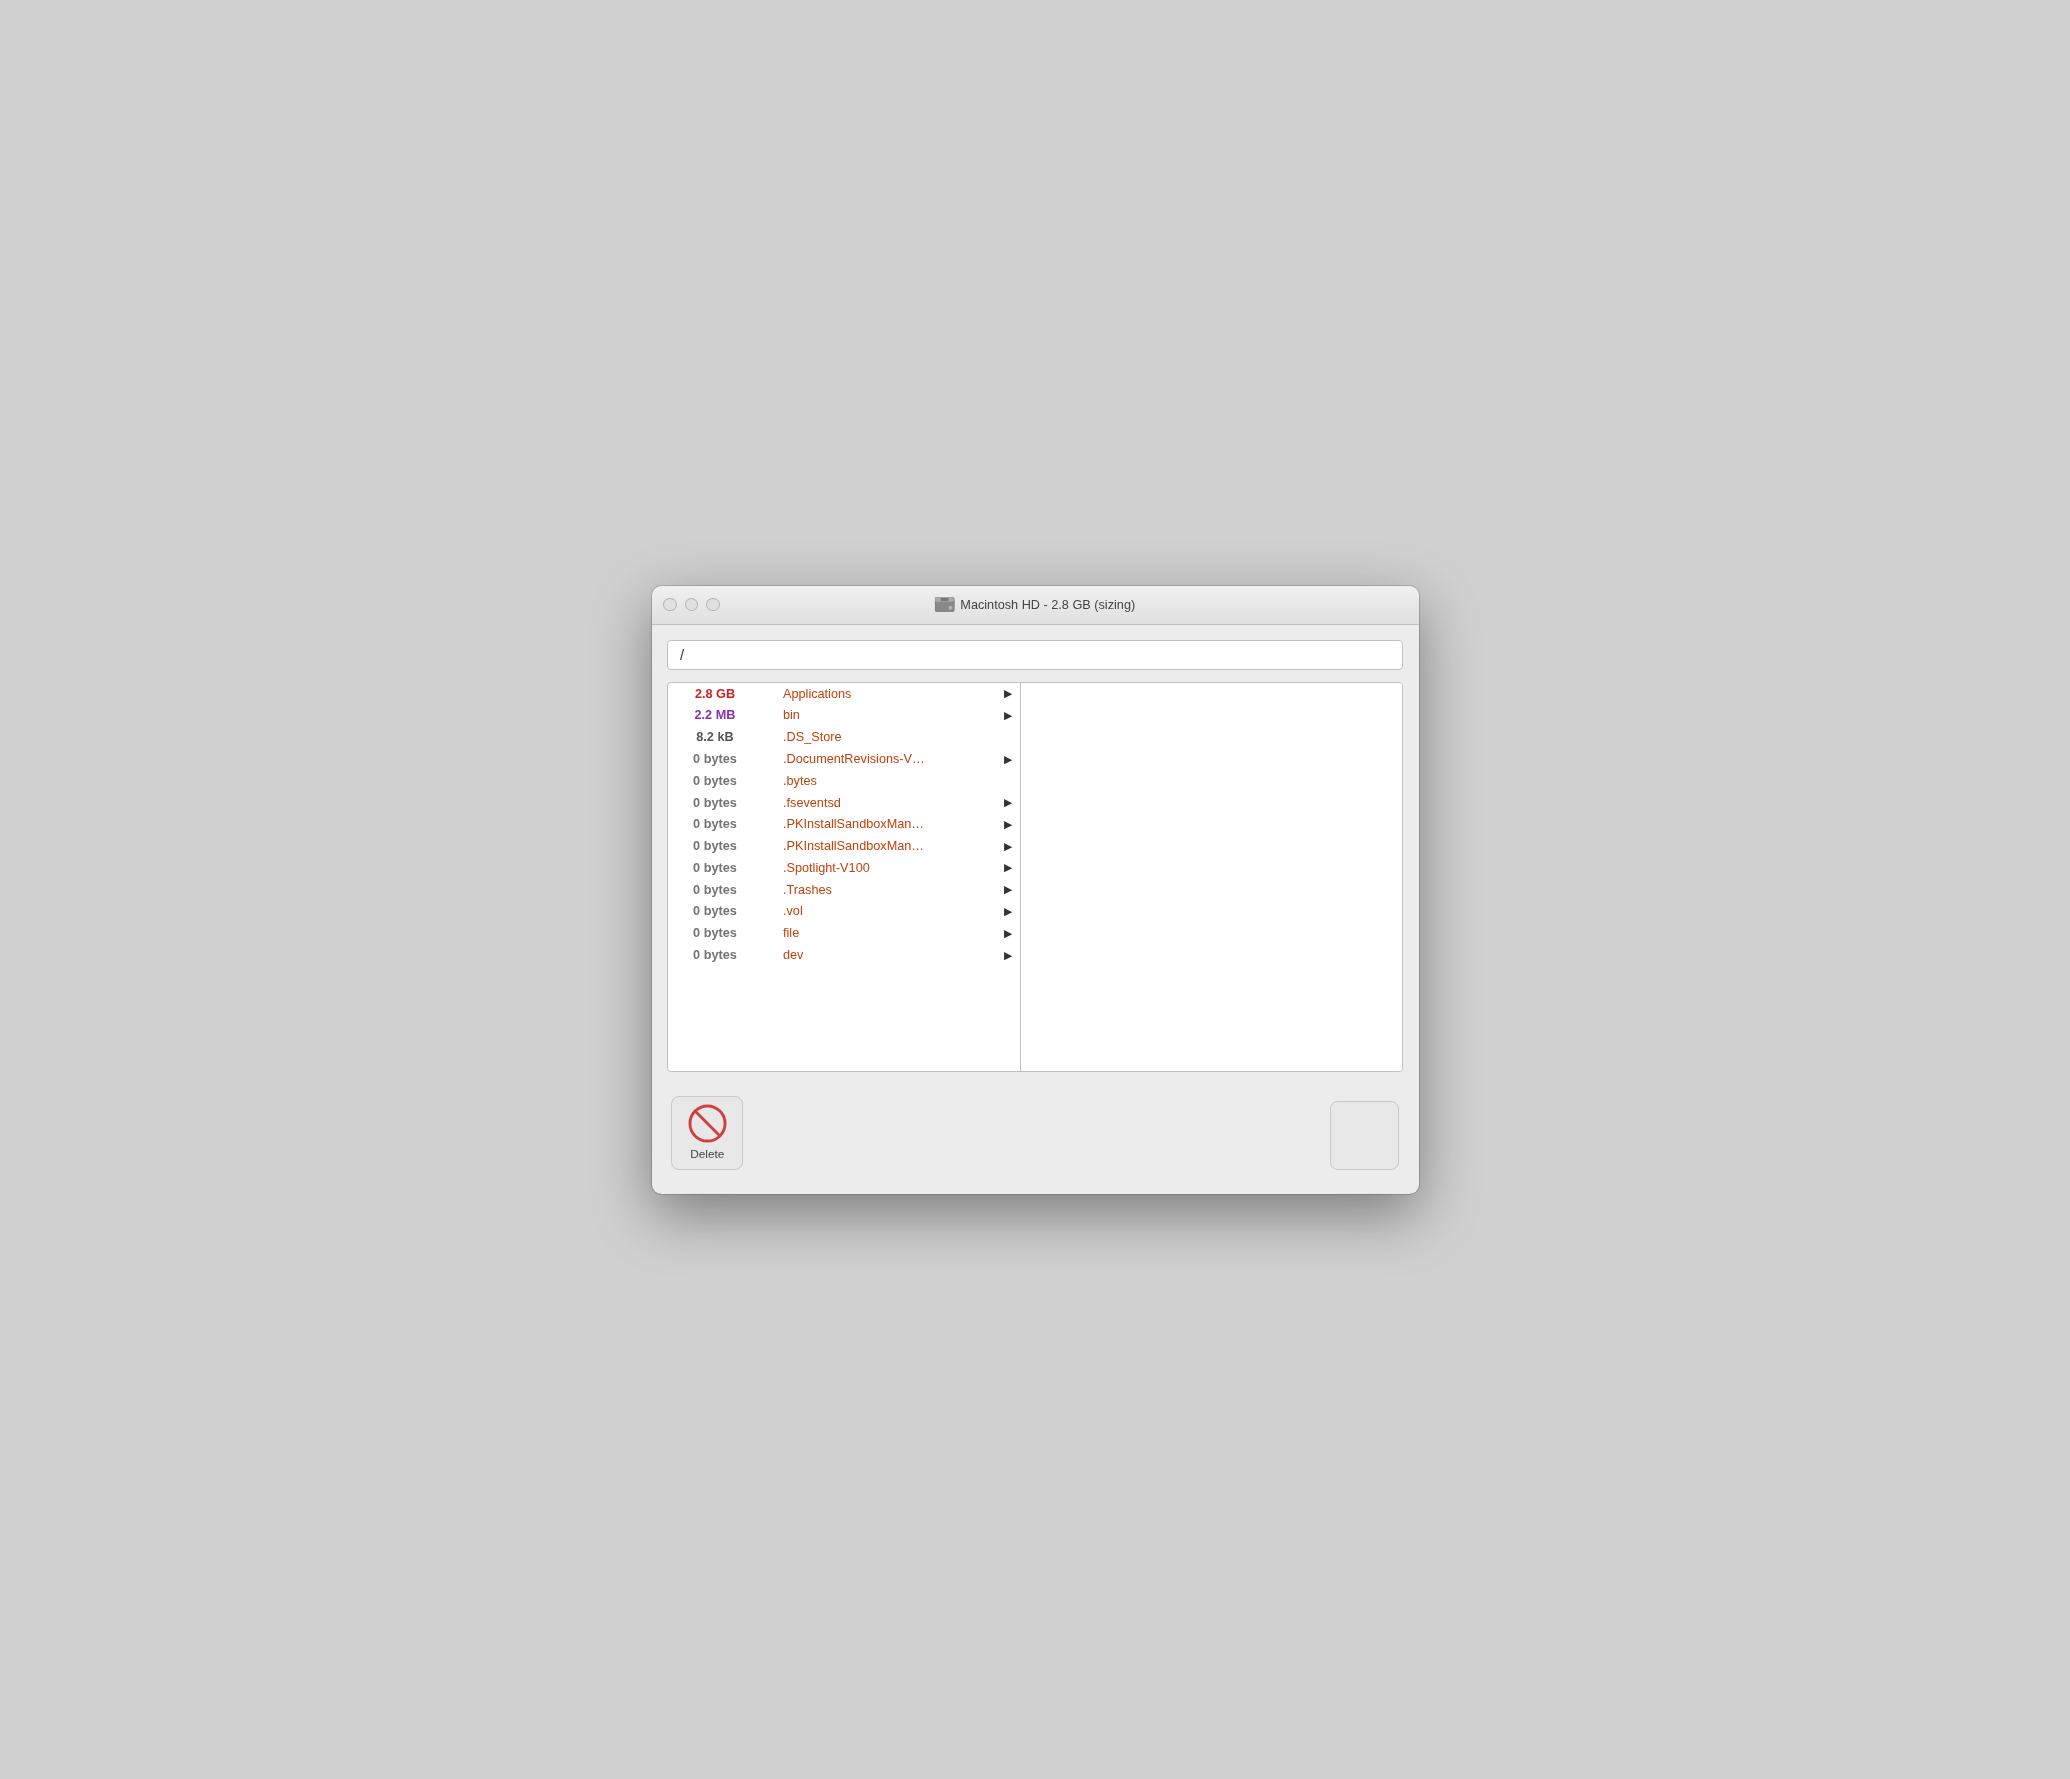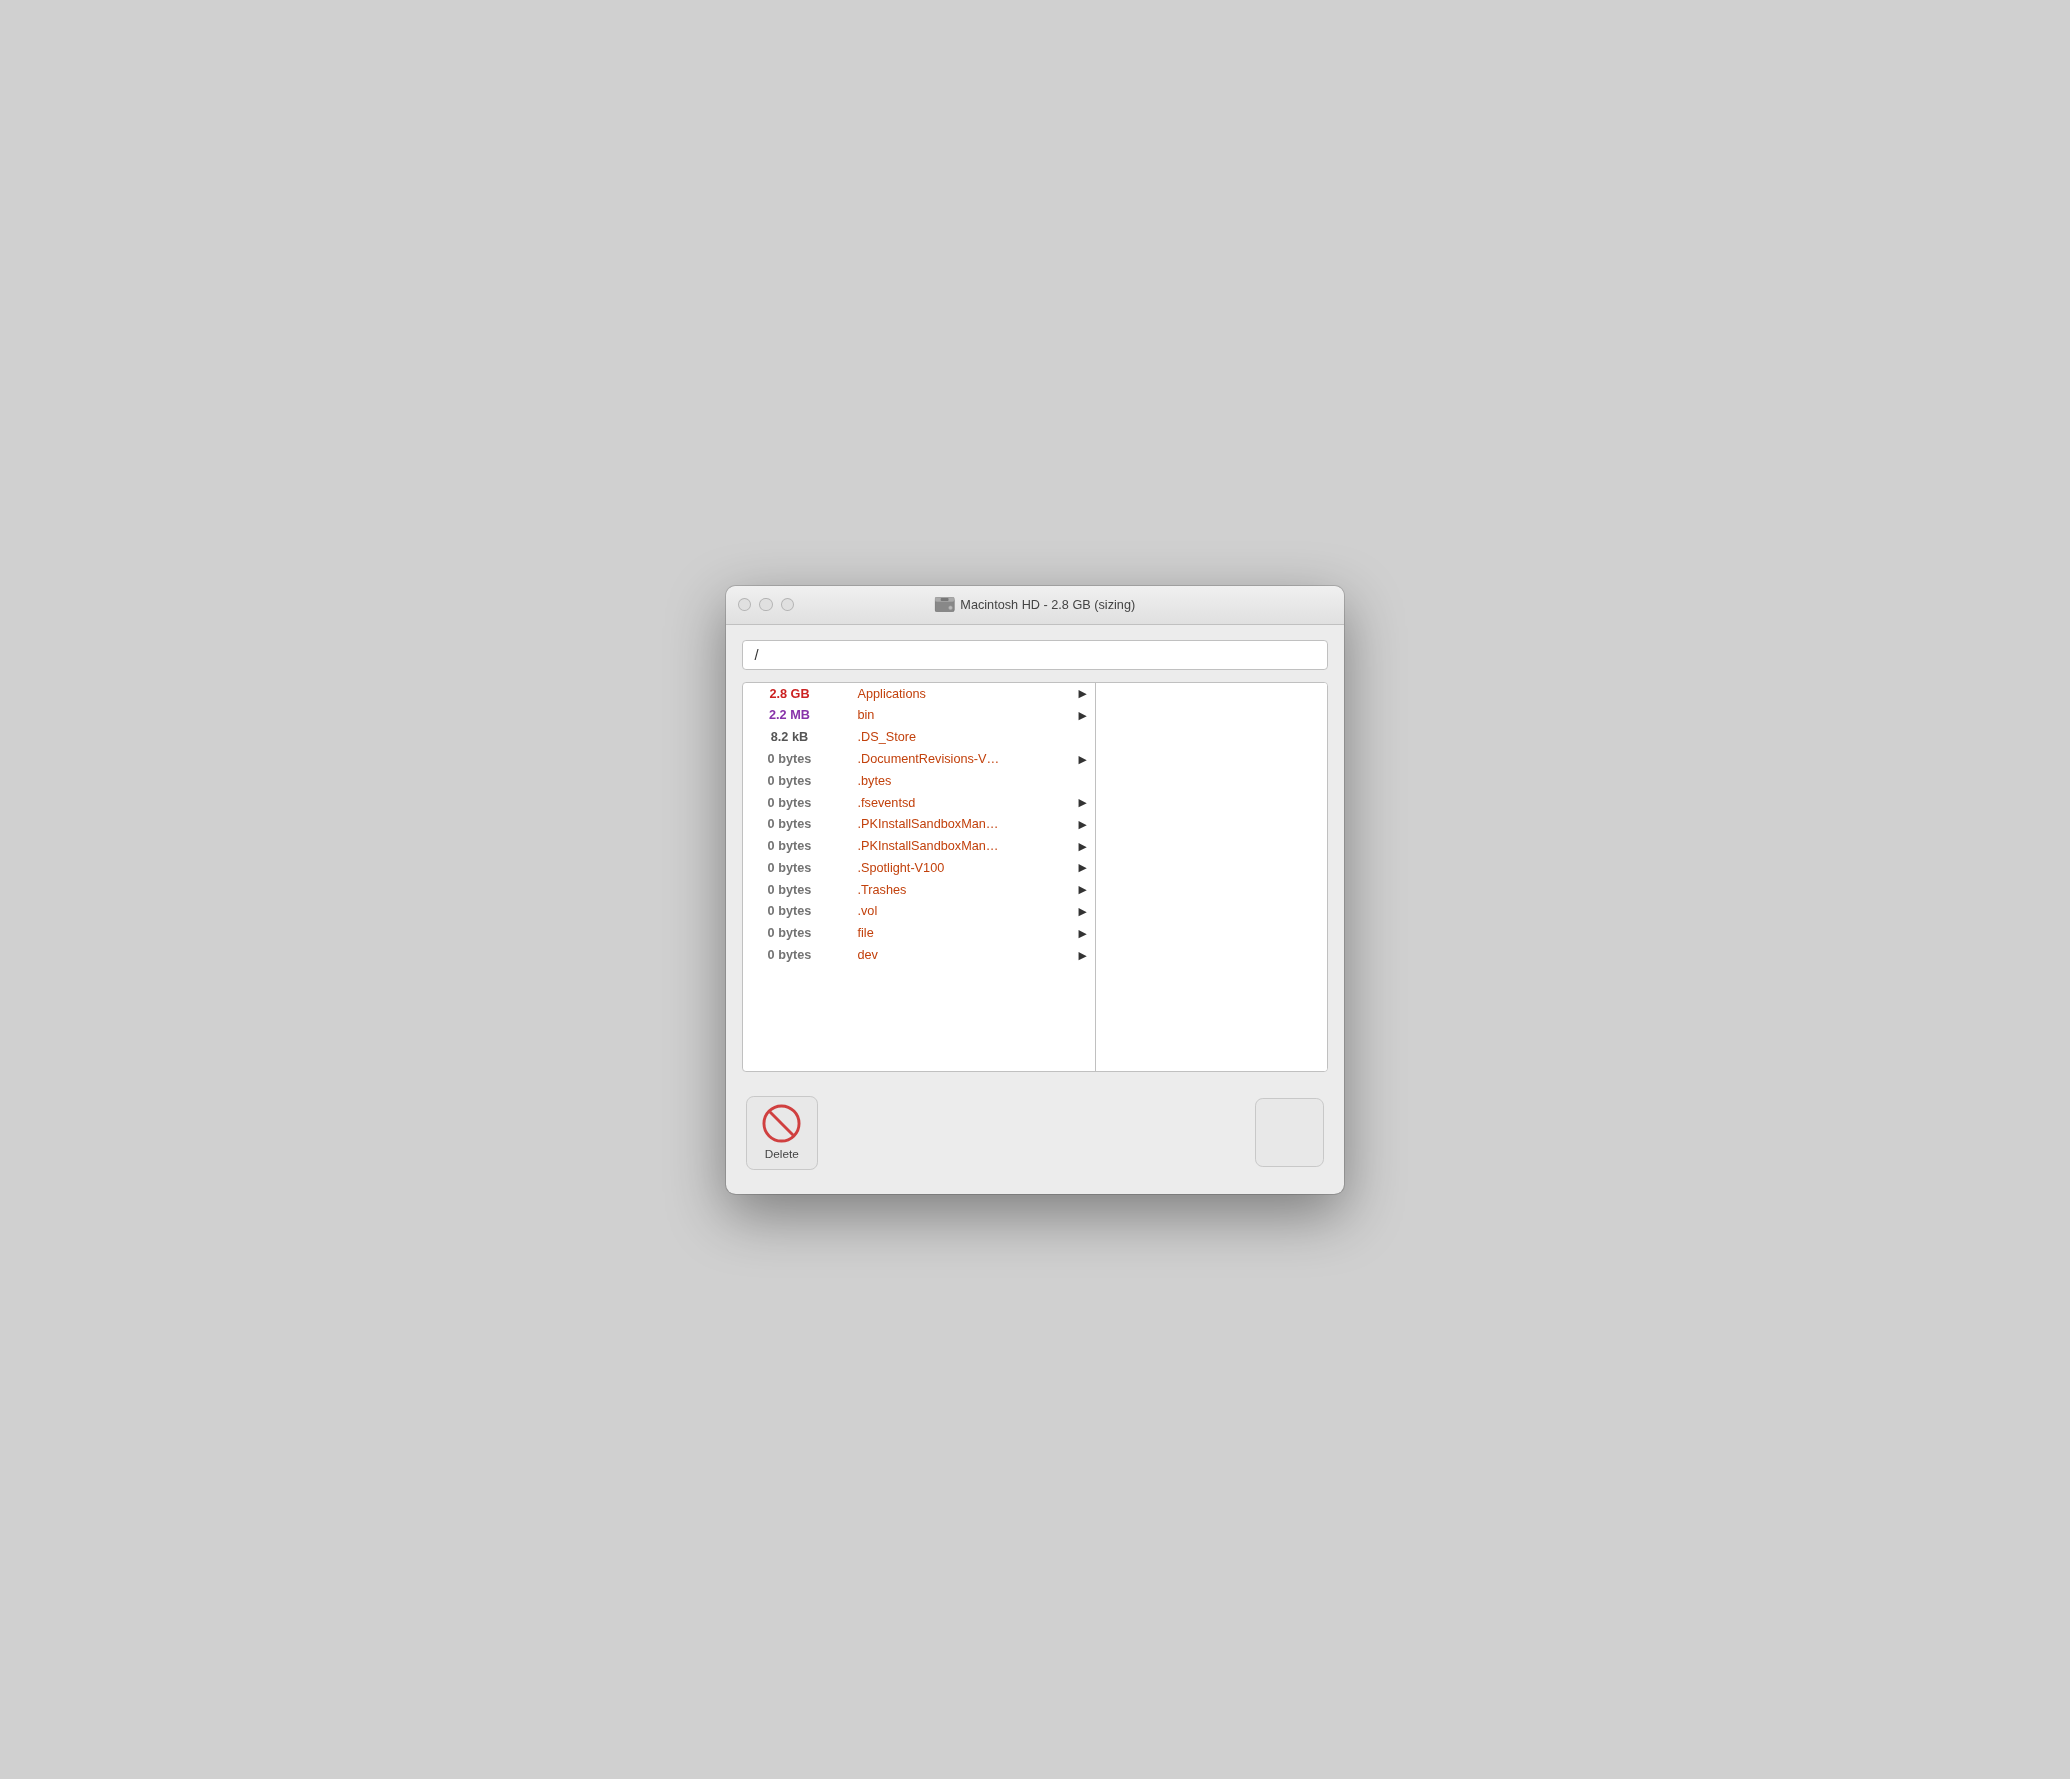--- a/index.html
+++ b/index.html
@@ -10,21 +10,21 @@
       align-items: center;
       justify-content: center;
       min-height: 100vh;
       font-family: -apple-system, 'Helvetica Neue', Arial, sans-serif;
     }
 
     .window {
       background: #ececec;
       border-radius: 9.8px;
       box-shadow: 0 19.6px 59px rgba(0,0,0,0.4), 0 0 0 1px rgba(0,0,0,0.15);
-      width: 618px;
+      width: 767px;
       min-height: 608px;
       display: flex;
       flex-direction: column;
       overflow: hidden;
     }
 
     .title-bar {
       background: linear-gradient(to bottom, #f0f0f0, #e0e0e0);
       border-bottom: 1px solid #c0c0c0;
       border-radius: 9.8px 9.8px 0 0;
@@ -160,21 +160,21 @@
       flex-shrink: 0;
     }
 
     .right-pane {
       flex: 1;
       background: white;
     }
 
     .bottom-bar {
       display: flex;
-      align-items: center;
+      align-items: flex-end;
       justify-content: space-between;
       padding: 7.8px 3.9px;
       margin-top: 3.9px;
     }
 
     .delete-button {
       display: flex;
       flex-direction: column;
       align-items: center;
       gap: 3.9px;

